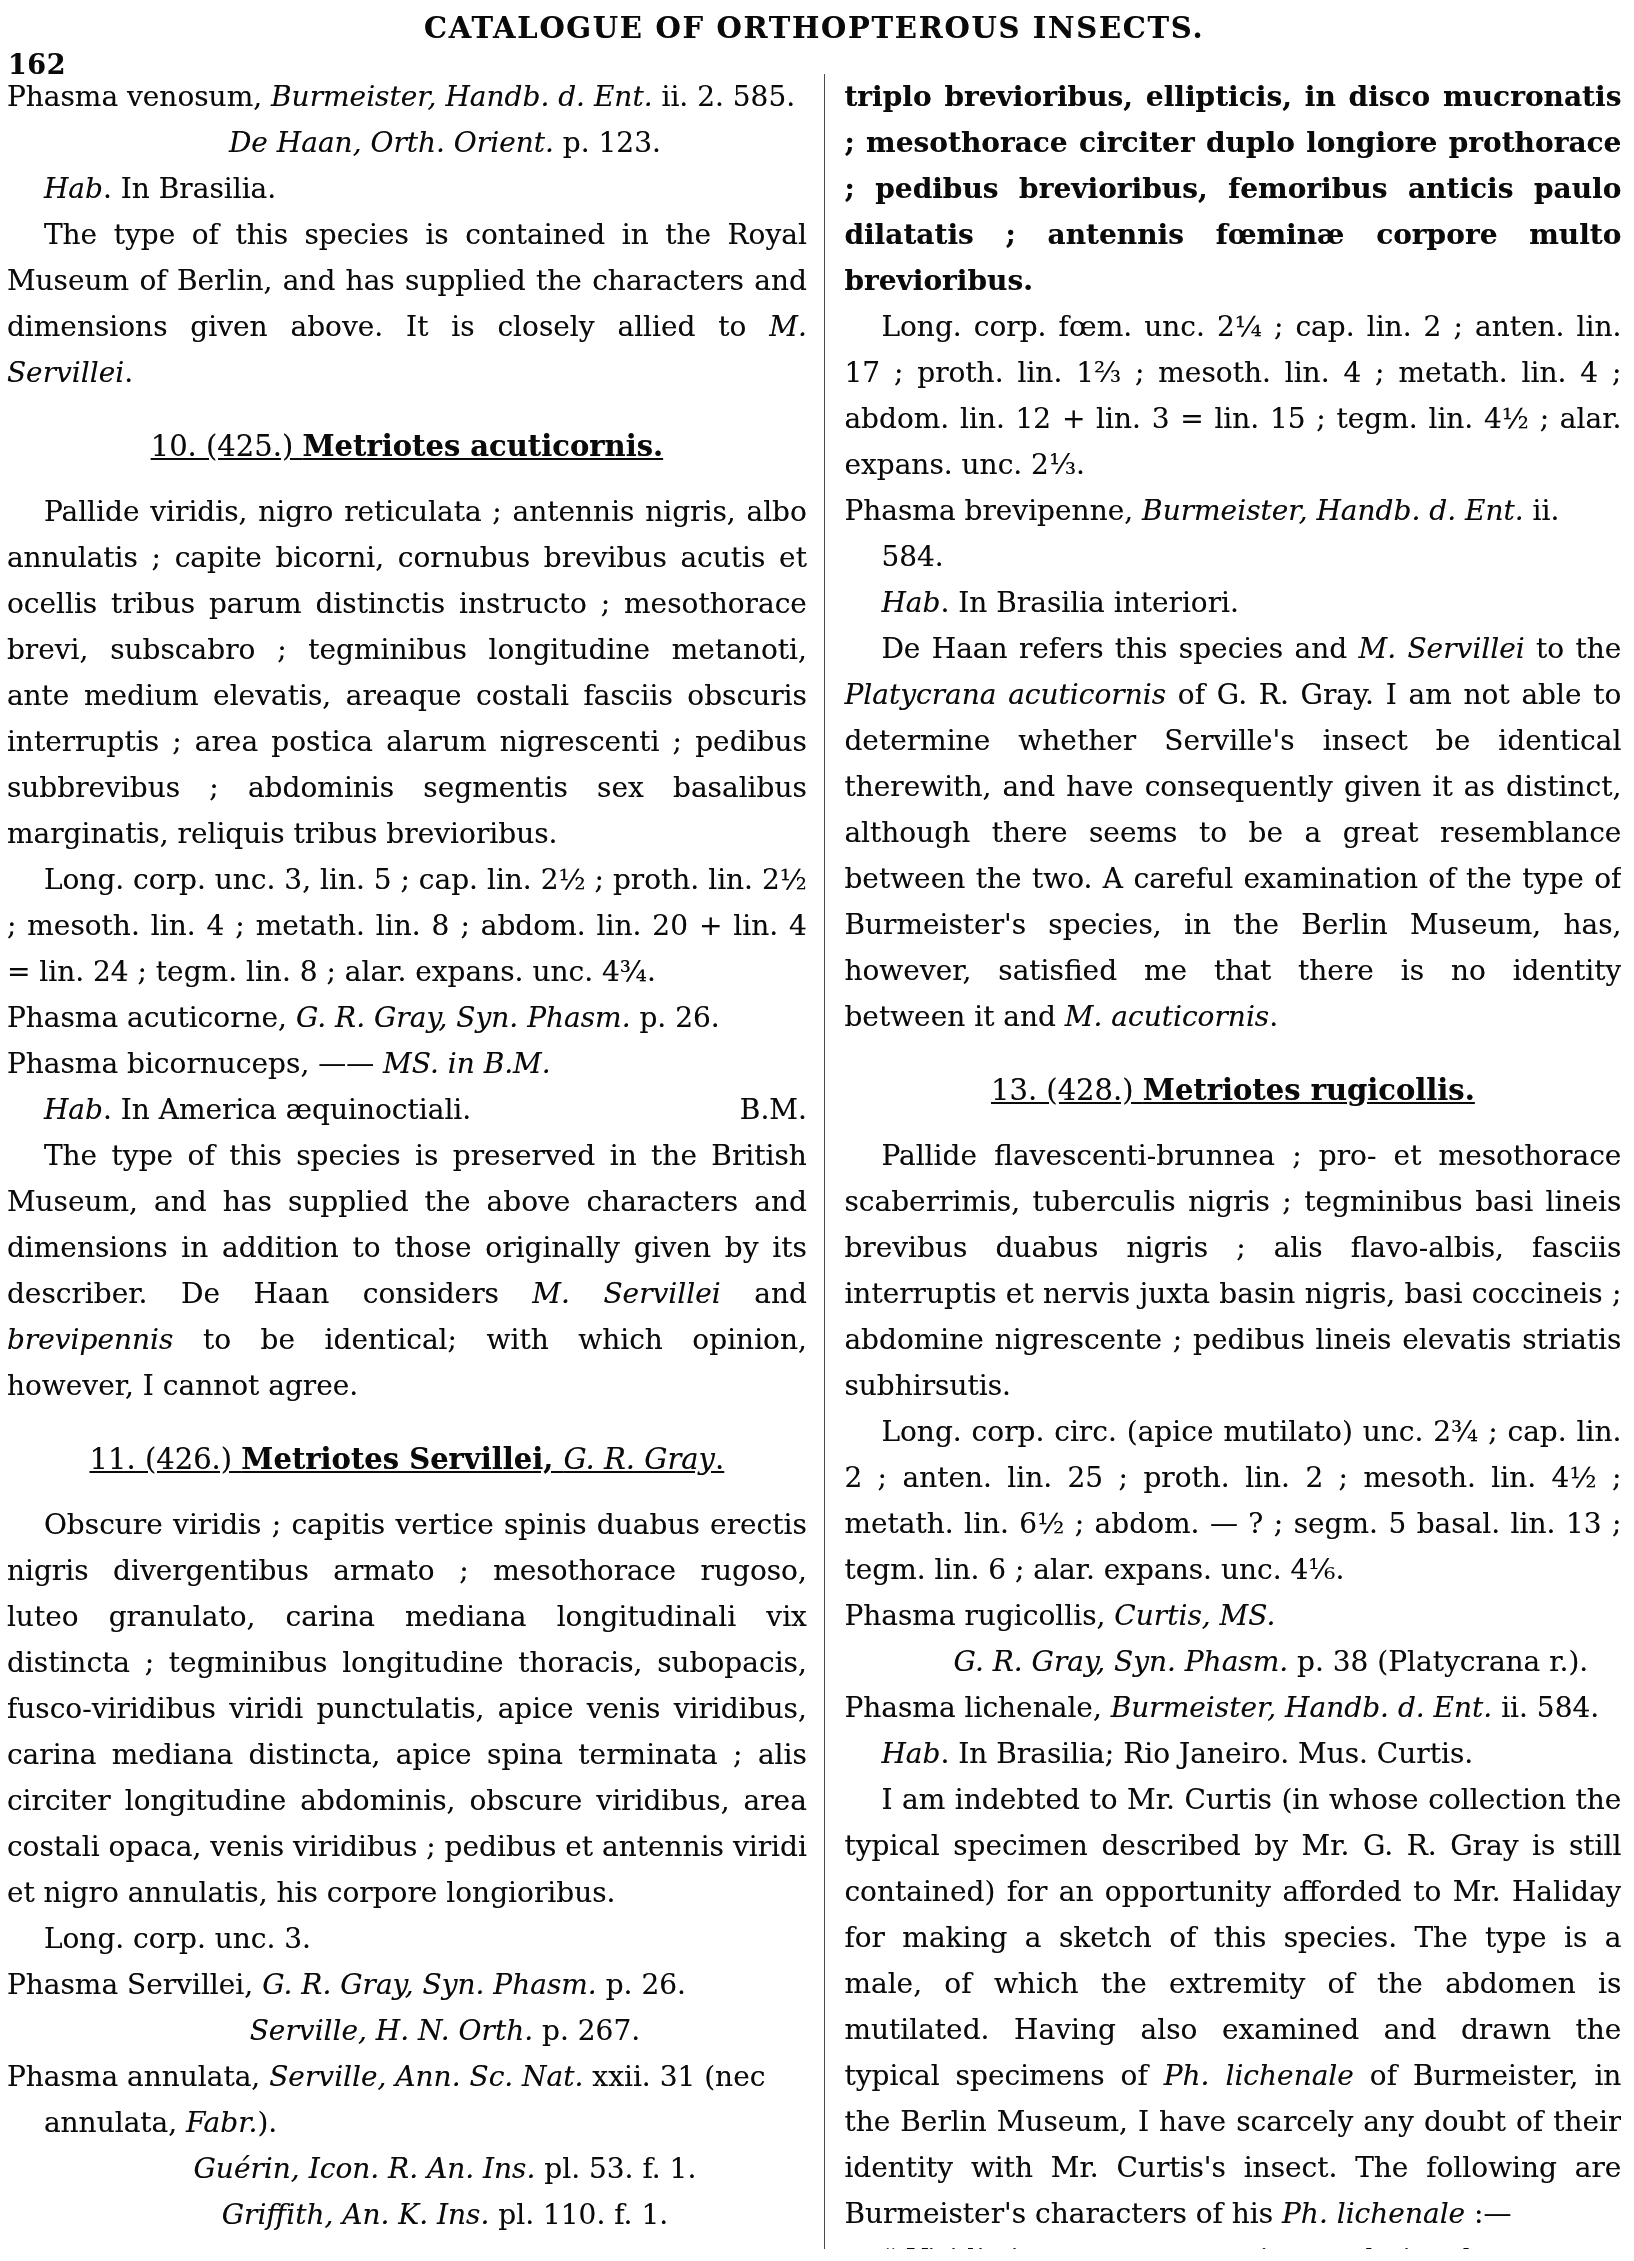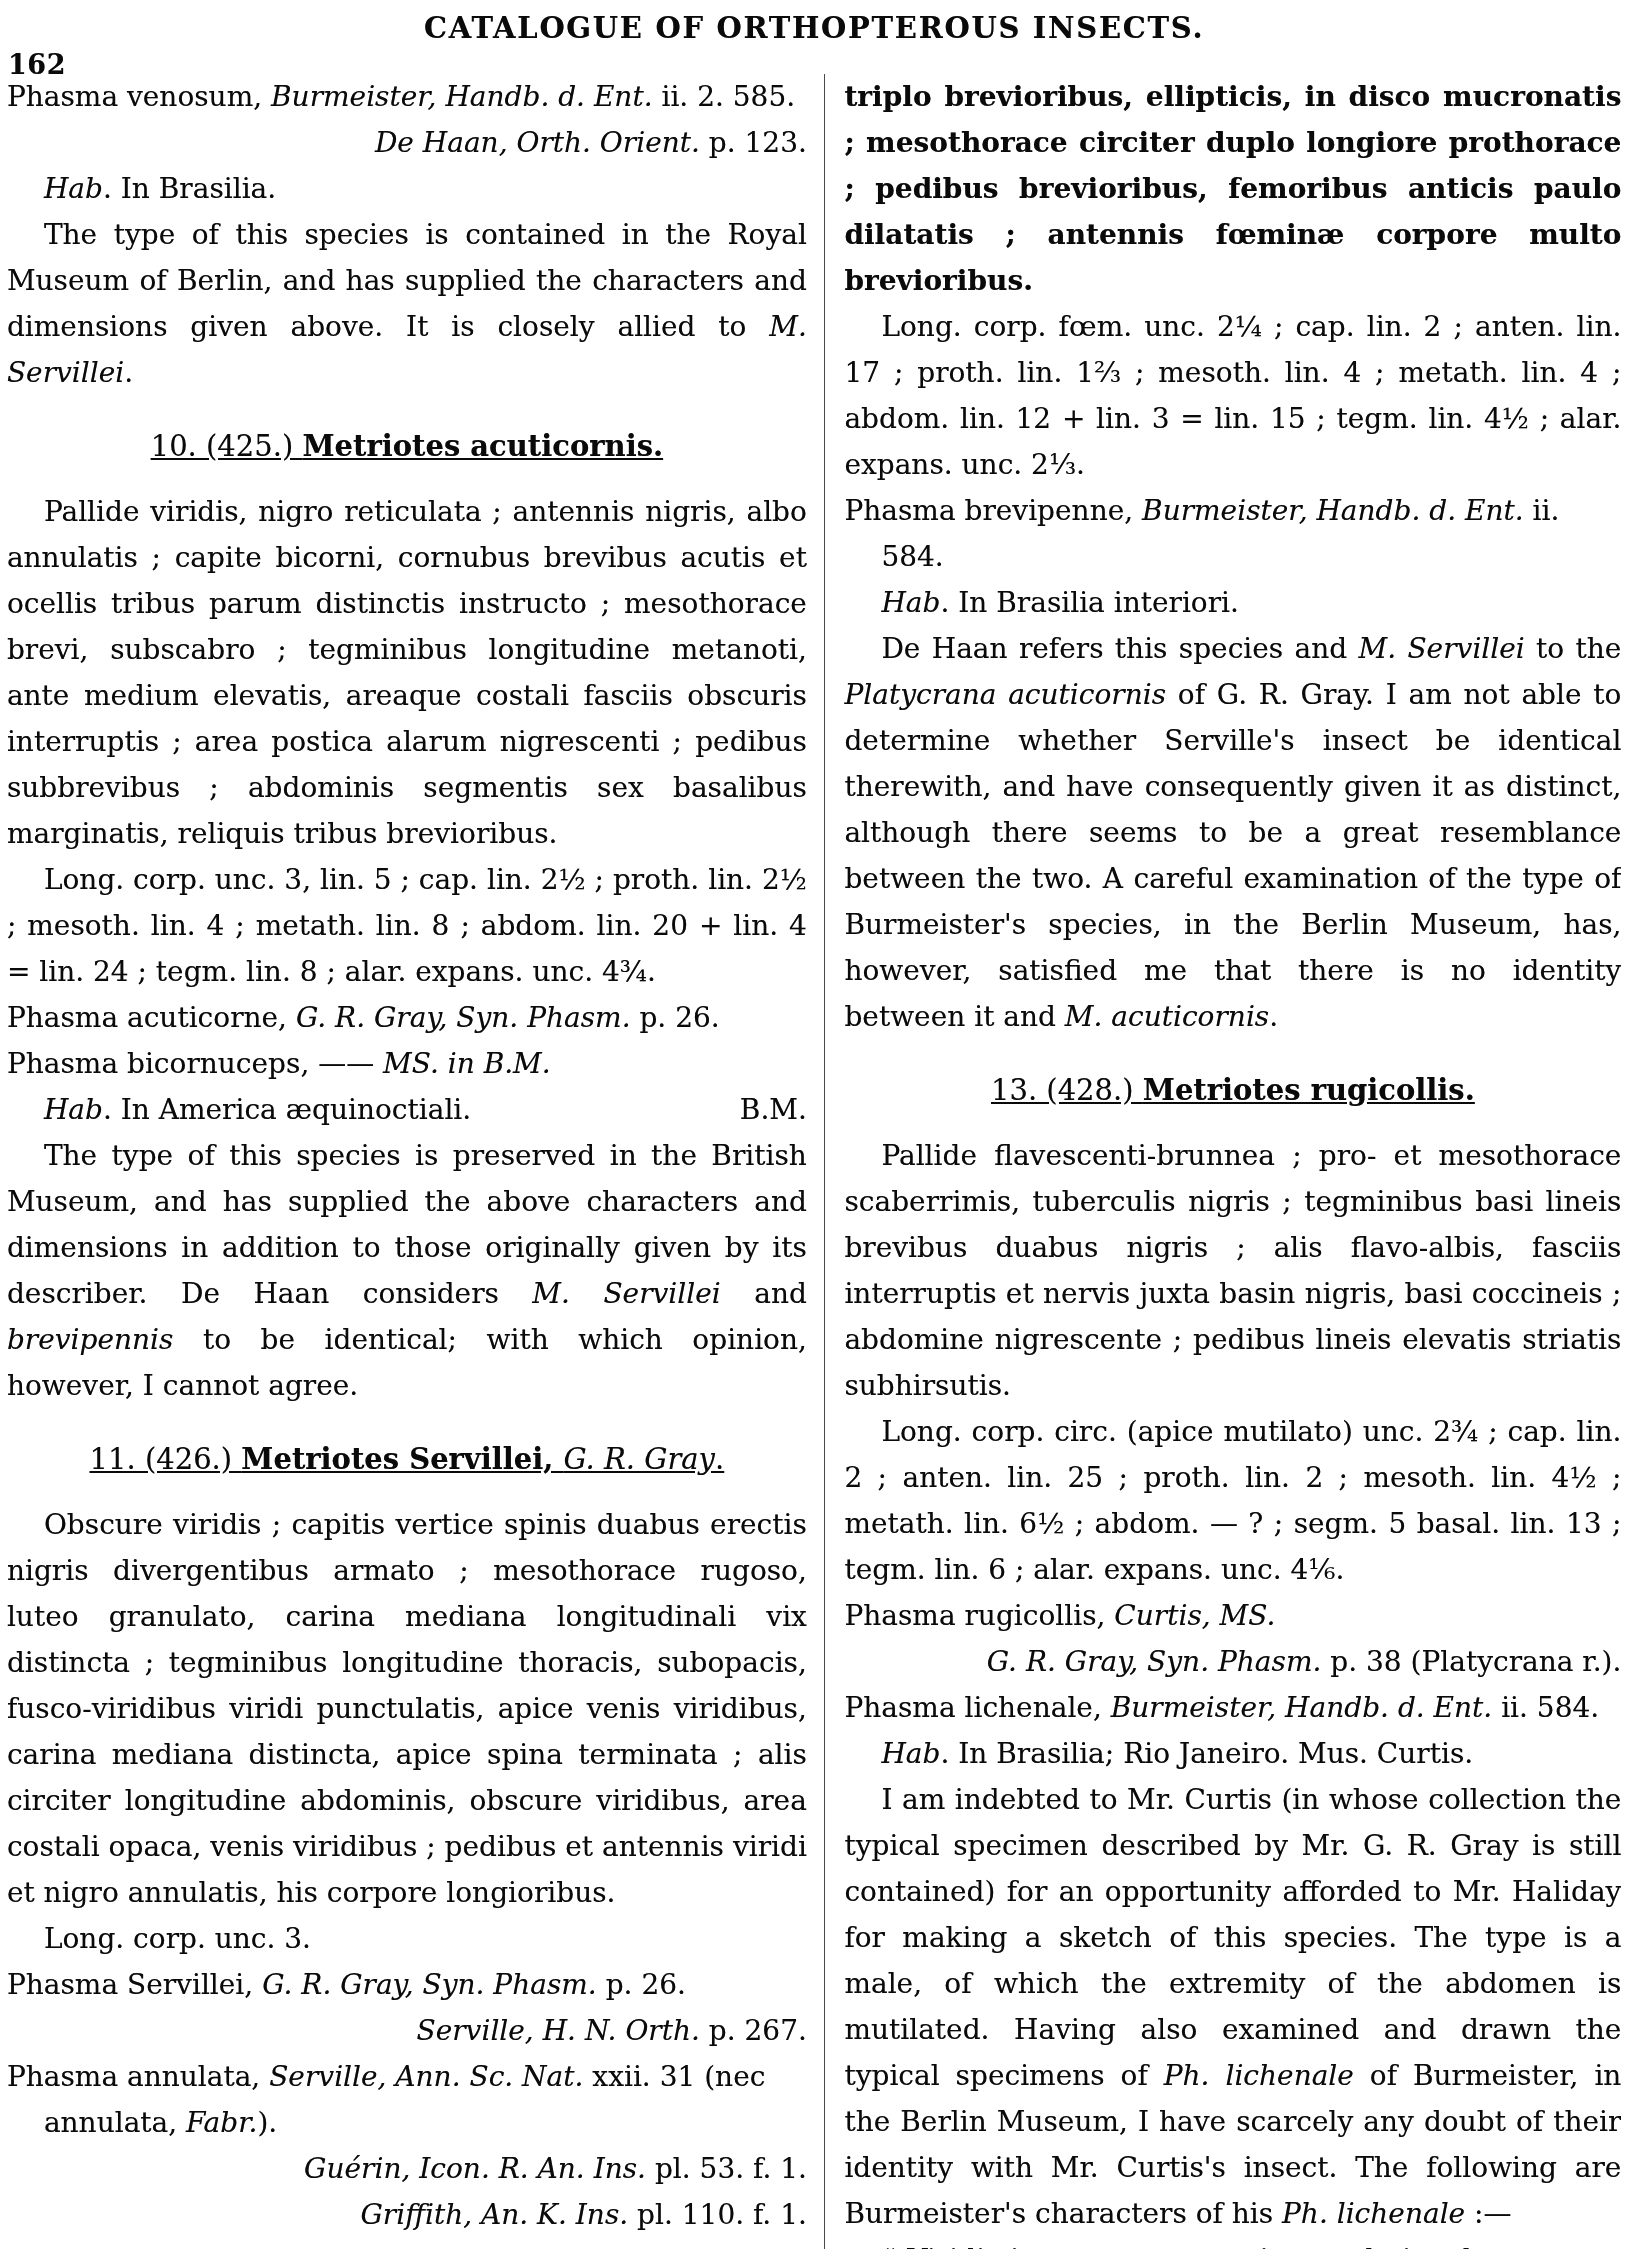--- a/index.html
+++ b/index.html
@@ -65,21 +65,21 @@
   .col-right {
     flex: 1;
     padding-left: 19.5px;
   }
   .col p { margin: 0; }
   .col p.body    { text-indent: 37px; }
   .col p.cont    { text-indent: 0; font-weight: bold; }
   .col p.measure { text-indent: 37px; }
   .col p.hab     { text-indent: 37px; position: relative; }
   .col p.cite    { padding-left: 37px; text-indent: -37px; text-align: left; }
-  .col p.cite2   { margin-left: 76px; padding-left: 37px; text-indent: -37px; text-align: right; }
+  .col p.cite2   { margin-left: 76px; padding-left: 37px; text-indent: -37px; text-align: center; }
   .col p.quote   { text-indent: 37px; }
   .col p.heading {
     text-align: center;
     text-indent: 0;
     margin: 27.5px 0 19.5px 0;
     font-size: 29px;
     text-decoration: underline;
   }
   .col p.heading .b { font-weight: bold; }
   .i { font-style: italic; }

